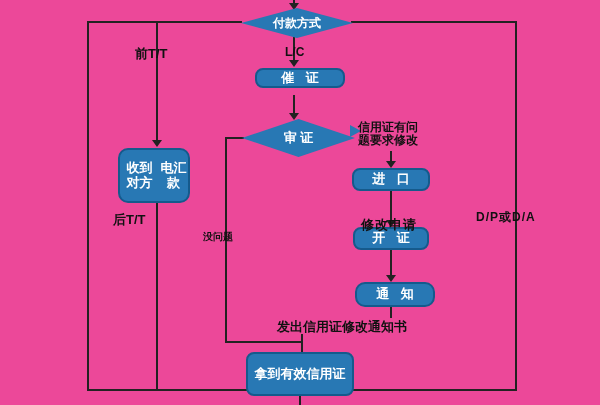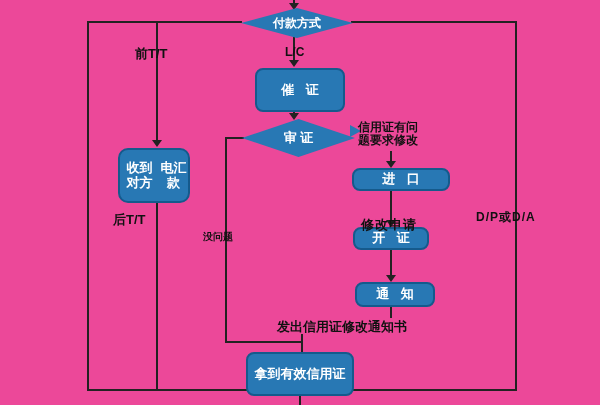--- a/index.html
+++ b/index.html
@@ -70,42 +70,42 @@
   <div class="ln" style="left:226px;top:137px;width:18px;height:2px;"></div>
   <div class="ln" style="left:225px;top:137px;width:2px;height:206px;"></div>
   <div class="ln" style="left:225px;top:341px;width:78px;height:2px;"></div>
 
   <div class="ln" style="left:299px;top:377px;width:2px;height:28px;"></div>
 
   <div class="diamond" style="left:241px;top:8px;width:112px;height:30px;">
     <span>付款方式</span>
   </div>
 
-  <div class="node" style="left:255px;top:68px;width:90px;height:44px;">
+  <div class="node" style="left:255px;top:68px;width:90px;height:20px;">
     <span class="sp">催 证</span>
   </div>
 
   <div class="diamond" style="left:242px;top:119px;width:113px;height:38px;font-size:13px;">
     <span class="sp">审 证</span>
   </div>
 
   <div class="node" style="left:118px;top:148px;width:72px;height:55px;border-radius:10px;flex-direction:row;">
     <span>收到对方</span>
     <span>电汇款</span>
   </div>
 
-  <div class="node" style="left:352px;top:168px;width:98px;height:23px;">
+  <div class="node" style="left:352px;top:168px;width:78px;height:23px;">
     <span class="sp">进 口</span>
   </div>
 
   <div class="node" style="left:353px;top:227px;width:76px;height:23px;">
     <span class="sp">开 证</span>
   </div>
 
-  <div class="node" style="left:355px;top:282px;width:80px;height:25px;">
+  <div class="node" style="left:355px;top:282px;width:80px;height:25px;border-radius:10px;">
     <span class="sp">通 知</span>
   </div>
 
   <div class="node" style="left:246px;top:352px;width:108px;height:44px;">
     <span>拿到有效信用证</span>
   </div>
 
   <div class="lbl" style="left:135px;top:45px;font-size:13px;">前T/T</div>
   <div class="lbl" style="left:285px;top:45px;">L/C</div>
   <div class="lbl" style="left:69px;top:211px;font-size:13px;margin-left:44px;">后T/T</div>

